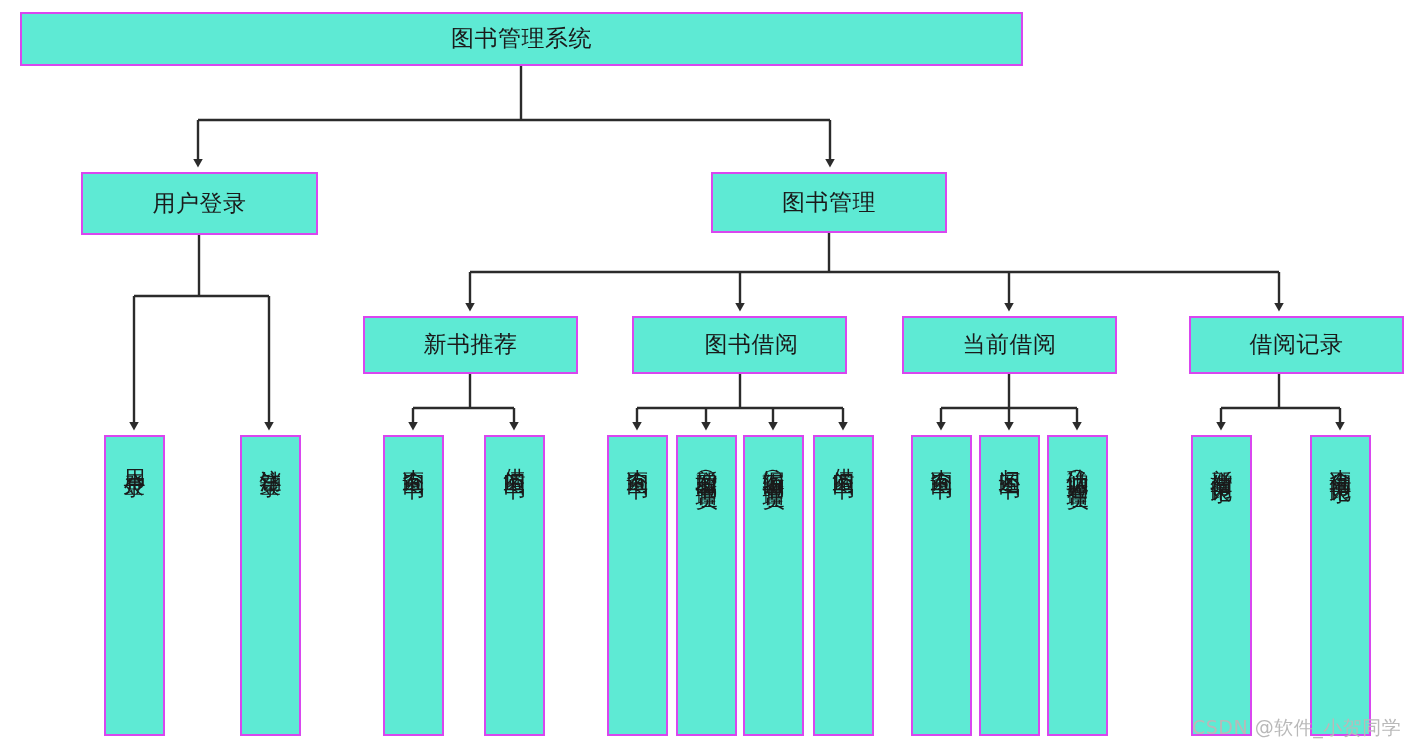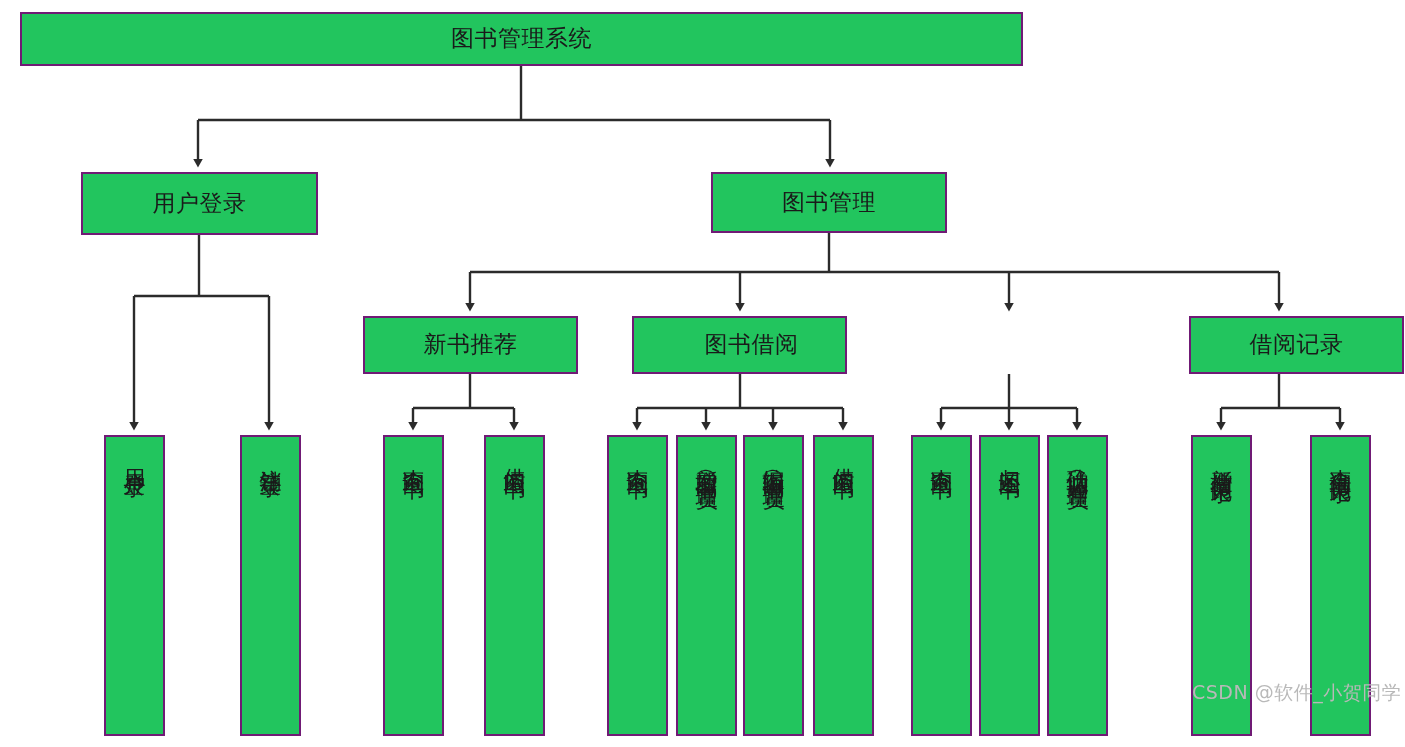--- a/index.html
+++ b/index.html
@@ -22,22 +22,22 @@
     position: absolute;
     left: 0;
     top: 0;
     width: 1405px;
     height: 747px;
     pointer-events: none;
   }
   .node {
     position: absolute;
     box-sizing: border-box;
-    background: #22c55e;
-    border: 2px solid #701a75;
+    background: #5eead4;
+    border: 2px solid #d946ef;
     display: flex;
     align-items: center;
     justify-content: center;
     z-index: 2;
   }
   .node-label {
     color: #1a1a1a;
     text-align: center;
     line-height: 1.18;
     white-space: pre;
@@ -142,20 +142,23 @@
   </div>
 
   <div class="node horiz" style="left:711px; top:172px; width:236px; height:61px;">
     <span class="node-label">图书管理</span>
   </div>
 
   <div class="node horiz" style="left:632px; top:316px; width:215px; height:58px;padding-left:24px;">
     <span class="node-label">图书借阅</span>
   </div>
 
+  <div class="node horiz" style="left:902px; top:316px; width:215px; height:58px;">
+    <span class="node-label">当前借阅</span>
+  </div>
 
   <div class="node horiz" style="left:1172px; top:316px; width:215px; height:58px;margin-left:17px;">
     <span class="node-label">借阅记录</span>
   </div>
 
   <div class="node vert" style="left:104px; top:435px; width:61px; height:301px;">
     <span class="node-label">用户登录</span>
   </div>
 
   <div class="node vert" style="left:240px; top:435px; width:61px; height:301px;">
@@ -199,15 +202,15 @@
   </div>
 
   <div class="node vert" style="left:1191px; top:435px; width:61px; height:301px;">
     <span class="node-label">新增借阅记录</span>
   </div>
 
   <div class="node vert" style="left:1310px; top:435px; width:61px; height:301px;">
     <span class="node-label">查询借阅记录</span>
   </div>
 
-  <div class="watermark" style="left:1192px; top:680px;">CSDN @软件_小贺同学</div>
+  <div class="watermark" style="left:1192px; top:715px;">CSDN @软件_小贺同学</div>
 
 </div>
 
 </body></html>

